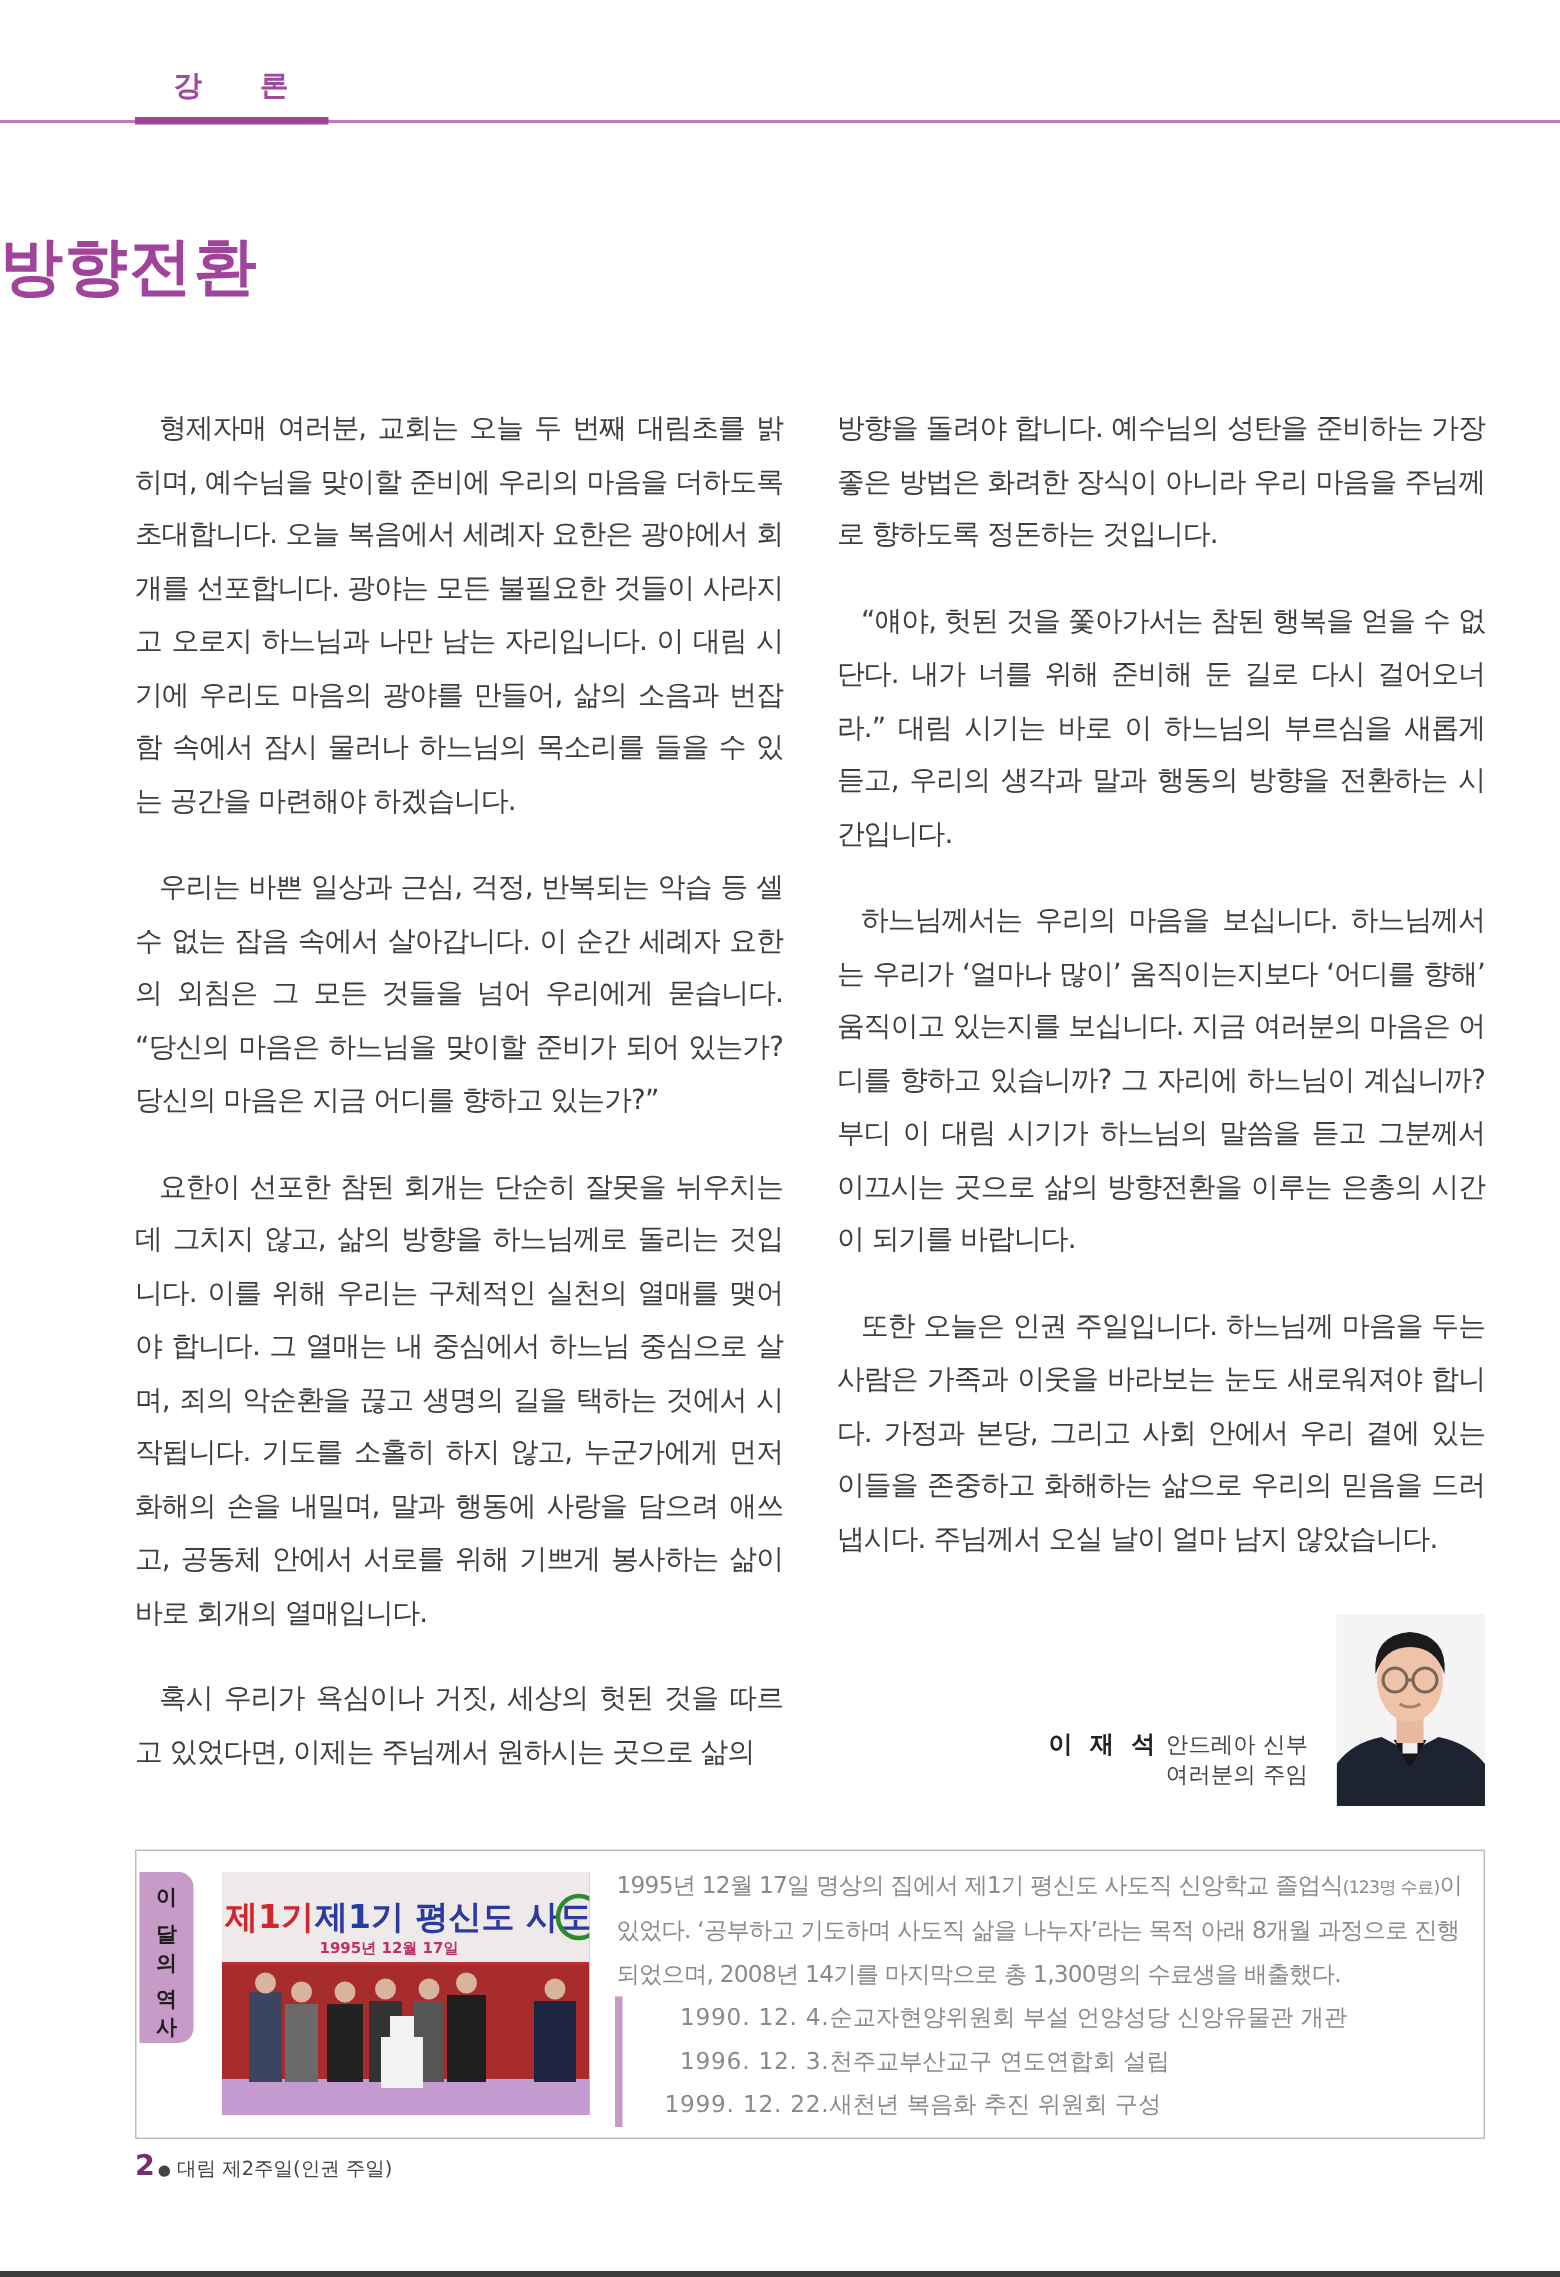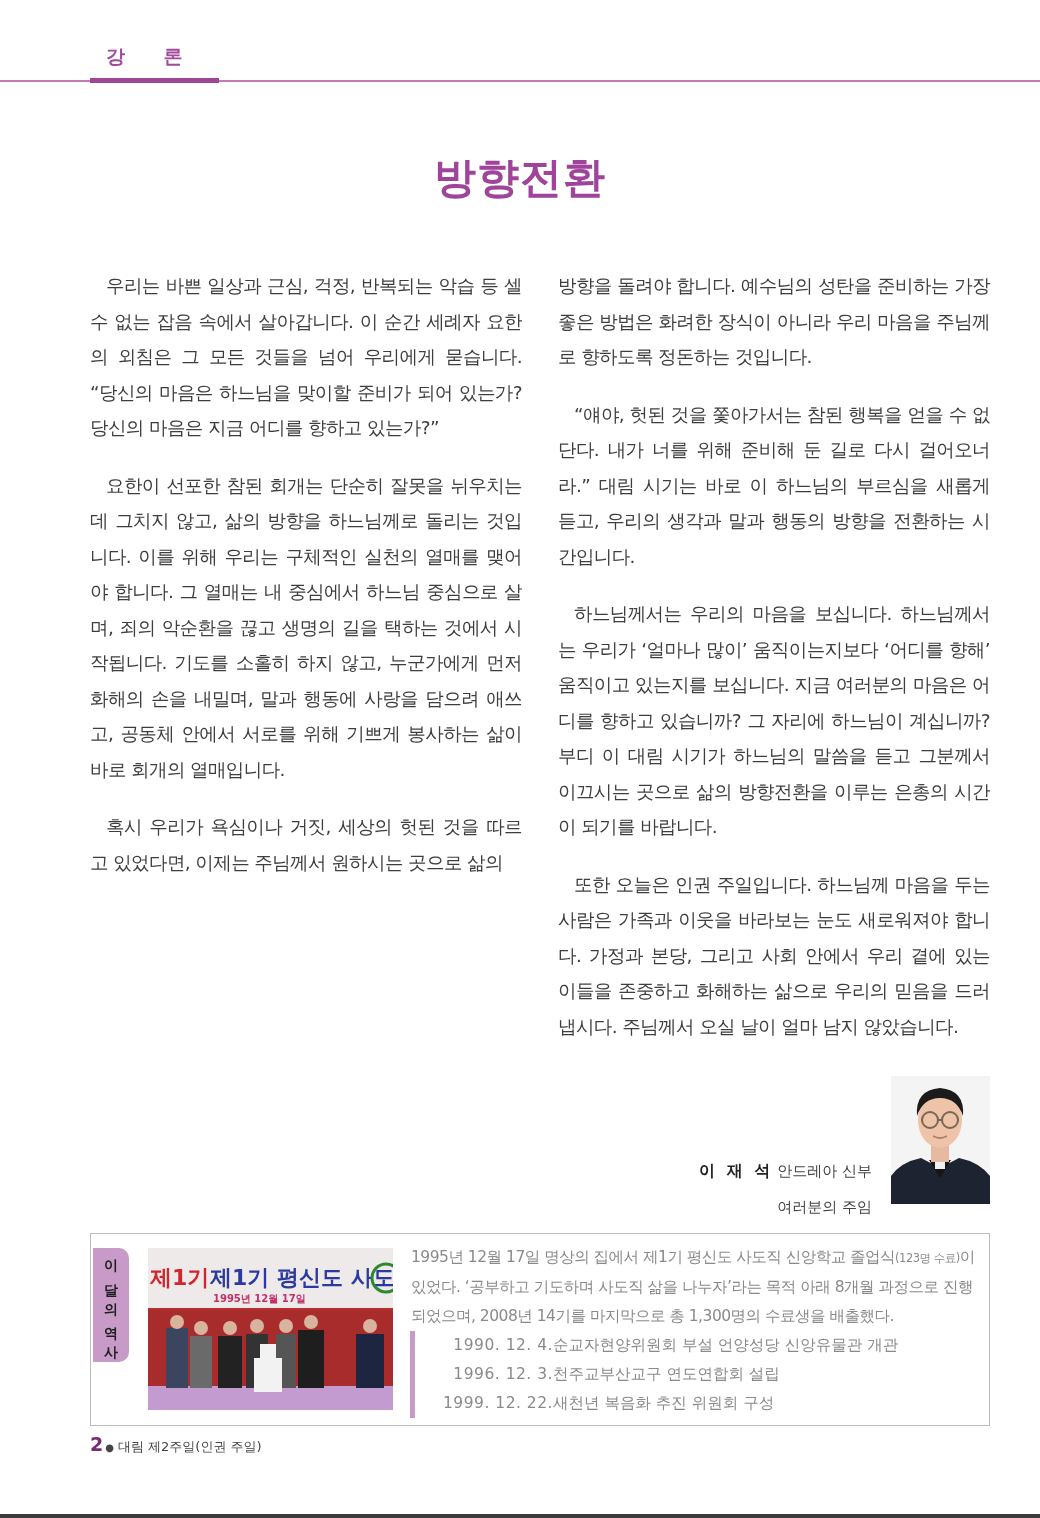--- a/index.html
+++ b/index.html
@@ -1,34 +1,34 @@
 <!DOCTYPE html>
 <html><head>
 <meta charset="utf-8">
 <style>
   * { margin: 0; padding: 0; box-sizing: border-box; }
   html, body { width: 1040px; height: 1518px; background: #ffffff; overflow: hidden; }
   body { position: relative; font-family: "DejaVu Sans", "Liberation Sans", sans-serif; color: #3a3a3a; }
 
-  .section-tag { position: absolute; left: 90px; top: 44px; width: 128px; 
+  .section-tag { position: absolute; left: 90px; top: 44px; width: 128px; text-align: center;
     font-size: 19px; font-weight: bold; letter-spacing: 16px; color: #a04a9c; padding-left: 16px; }
   .header-line { position: absolute; left: 0; top: 80px; width: 1040px; height: 2px; background: #c07ab8; }
   .header-bar { position: absolute; left: 90px; top: 78px; width: 129px; height: 5px; background: #9e4797; }
 
-  .title { position: absolute; left: 0; top: 150px; width: 1040px; text-align: center;
+  .title { position: absolute; left: 0; top: 150px; width: 1040px; text-align: left;
     font-size: 42px; font-weight: bold; color: #a0449b; letter-spacing: 1px; }
 
   .col { position: absolute; top: 268px; font-size: 18.5px; line-height: 35.5px; color: #3e3e3e; letter-spacing: -0.6px; }
   .col-left { left: 90px; width: 432px; }
   .col-right { left: 558px; width: 432px; }
   .col p { text-align: justify; text-indent: 0; }
   .col p.indent { text-indent: 16px; }
   .col p + p { margin-top: 22px; }
 
-  .author { position: absolute; left: 640px; top: 1153px; width: 232px; text-align: right; font-size: 15px; line-height: 36px; color: #444; }
+  .author { position: absolute; left: 640px; top: 1153px; width: 232px; text-align: right; font-size: 15px; line-height: 20px; color: #444; }
   .author .name { font-weight: bold; font-size: 16px; letter-spacing: 3px; color: #222; margin-right: 4px; }
   .author-photo { position: absolute; left: 891px; top: 1076px; width: 99px; height: 128px; background: #f3f3f3; overflow: hidden; }
 
   .history-box { position: absolute; left: 90px; top: 1233px; width: 900px; height: 193px; border: 1px solid #bdbdbd; }
   .history-label { position: absolute; left: 93px; top: 1248px; width: 36px; height: 114px; background: #c79ac7;
     border-radius: 0 10px 10px 0; display: flex; flex-direction: column; align-items: center; padding-top: 8px;
     font-size: 14px; font-weight: bold; color: #1e1e1e; line-height: 19px; }
   .history-label .gap { height: 7px; }
   .history-photo { position: absolute; left: 148px; top: 1248px; width: 245px; height: 162px; overflow: hidden; background: #86efac; }
 
@@ -47,20 +47,21 @@
 </head>
 <body>
 
 <div class="section-tag">강 론</div>
 <div class="header-line"></div>
 <div class="header-bar"></div>
 
 <h1 class="title">방향전환</h1>
 
 <div class="col col-left">
+  <p class="indent">형제자매 여러분, 교회는 오늘 두 번째 대림초를 밝히며, 예수님을 맞이할 준비에 우리의 마음을 더하도록 초대합니다. 오늘 복음에서 세례자 요한은 광야에서 회개를 선포합니다. 광야는 모든 불필요한 것들이 사라지고 오로지 하느님과 나만 남는 자리입니다. 이 대림 시기에 우리도 마음의 광야를 만들어, 삶의 소음과 번잡함 속에서 잠시 물러나 하느님의 목소리를 들을 수 있는 공간을 마련해야 하겠습니다.</p>
   <p class="indent">우리는 바쁜 일상과 근심, 걱정, 반복되는 악습 등 셀 수 없는 잡음 속에서 살아갑니다. 이 순간 세례자 요한의 외침은 그 모든 것들을 넘어 우리에게 묻습니다. “당신의 마음은 하느님을 맞이할 준비가 되어 있는가? 당신의 마음은 지금 어디를 향하고 있는가?”</p>
   <p class="indent">요한이 선포한 참된 회개는 단순히 잘못을 뉘우치는 데 그치지 않고, 삶의 방향을 하느님께로 돌리는 것입니다. 이를 위해 우리는 구체적인 실천의 열매를 맺어야 합니다. 그 열매는 내 중심에서 하느님 중심으로 살며, 죄의 악순환을 끊고 생명의 길을 택하는 것에서 시작됩니다. 기도를 소홀히 하지 않고, 누군가에게 먼저 화해의 손을 내밀며, 말과 행동에 사랑을 담으려 애쓰고, 공동체 안에서 서로를 위해 기쁘게 봉사하는 삶이 바로 회개의 열매입니다.</p>
   <p class="indent">혹시 우리가 욕심이나 거짓, 세상의 헛된 것을 따르고 있었다면, 이제는 주님께서 원하시는 곳으로 삶의</p>
 </div>
 
 <div class="col col-right">
   <p>방향을 돌려야 합니다. 예수님의 성탄을 준비하는 가장 좋은 방법은 화려한 장식이 아니라 우리 마음을 주님께로 향하도록 정돈하는 것입니다.</p>
   <p class="indent">“얘야, 헛된 것을 쫓아가서는 참된 행복을 얻을 수 없단다. 내가 너를 위해 준비해 둔 길로 다시 걸어오너라.” 대림 시기는 바로 이 하느님의 부르심을 새롭게 듣고, 우리의 생각과 말과 행동의 방향을 전환하는 시간입니다.</p>
   <p class="indent">하느님께서는 우리의 마음을 보십니다. 하느님께서는 우리가 ‘얼마나 많이’ 움직이는지보다 ‘어디를 향해’ 움직이고 있는지를 보십니다. 지금 여러분의 마음은 어디를 향하고 있습니까? 그 자리에 하느님이 계십니까? 부디 이 대림 시기가 하느님의 말씀을 듣고 그분께서 이끄시는 곳으로 삶의 방향전환을 이루는 은총의 시간이 되기를 바랍니다.</p>
   <p class="indent">또한 오늘은 인권 주일입니다. 하느님께 마음을 두는 사람은 가족과 이웃을 바라보는 눈도 새로워져야 합니다. 가정과 본당, 그리고 사회 안에서 우리 곁에 있는 이들을 존중하고 화해하는 삶으로 우리의 믿음을 드러냅시다. 주님께서 오실 날이 얼마 남지 않았습니다.</p>

